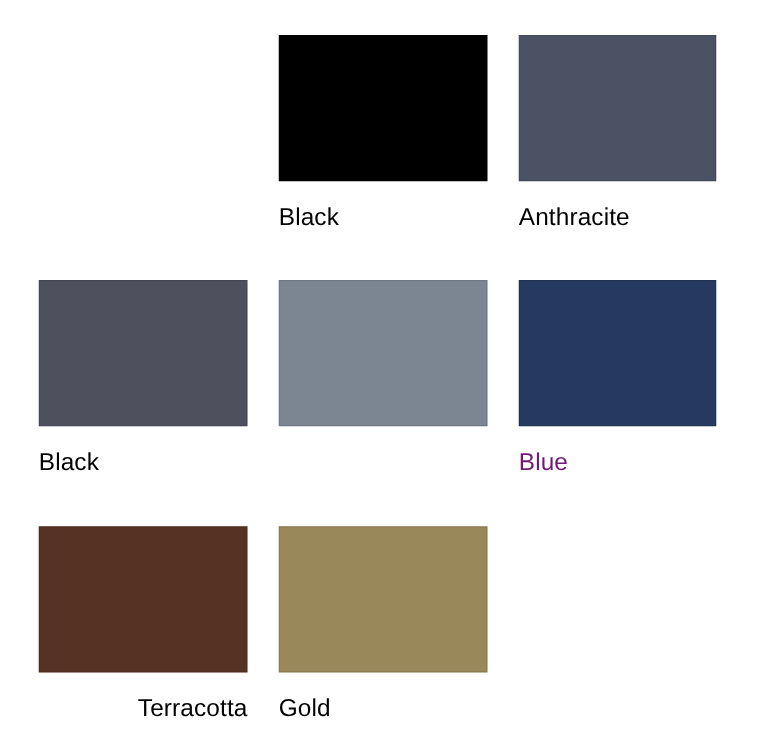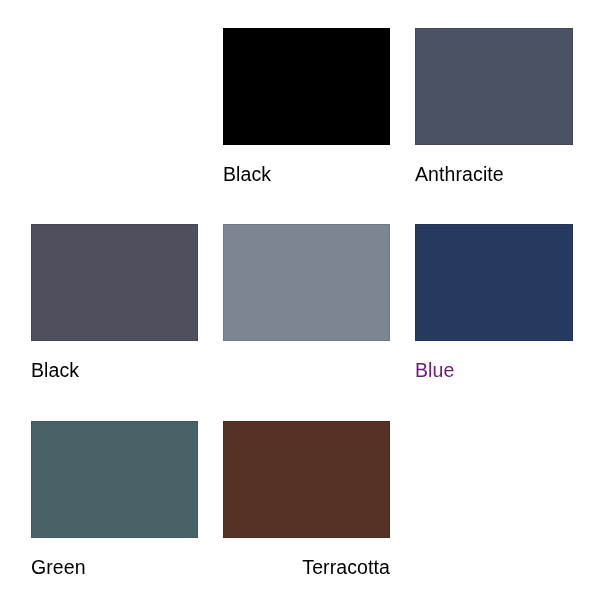--- a/index.html
+++ b/index.html
@@ -86,24 +86,24 @@
 
   <div class="swatch-cell">
     <div class="swatch-chip" style="background-color: rgb(123, 134, 146);"></div>
   </div>
 
   <div class="swatch-cell">
     <div class="swatch-chip" style="background-color: rgb(38, 57, 94);"></div>
     <div class="swatch-label" style="color: #701a75;">Blue</div>
   </div>
 
-  <div class="swatch-cell">
-    <div class="swatch-chip" style="background-color: rgb(72, 98, 104);"></div>
-    <div class="swatch-label" style="color: rgb(0, 0, 0);">Green</div>
-  </div>
 
   <div class="swatch-cell">
     <div class="swatch-chip" style="background-color: rgb(85, 50, 35);"></div>
     <div class="swatch-label" style="color: rgb(0, 0, 0); text-align: right;">Terracotta</div>
   </div>
 
+  <div class="swatch-cell">
+    <div class="swatch-chip" style="background-color: rgb(153, 136, 90);"></div>
+    <div class="swatch-label" style="color: rgb(0, 0, 0);">Gold</div>
+  </div>
 
 </main>
 
 </body></html>

